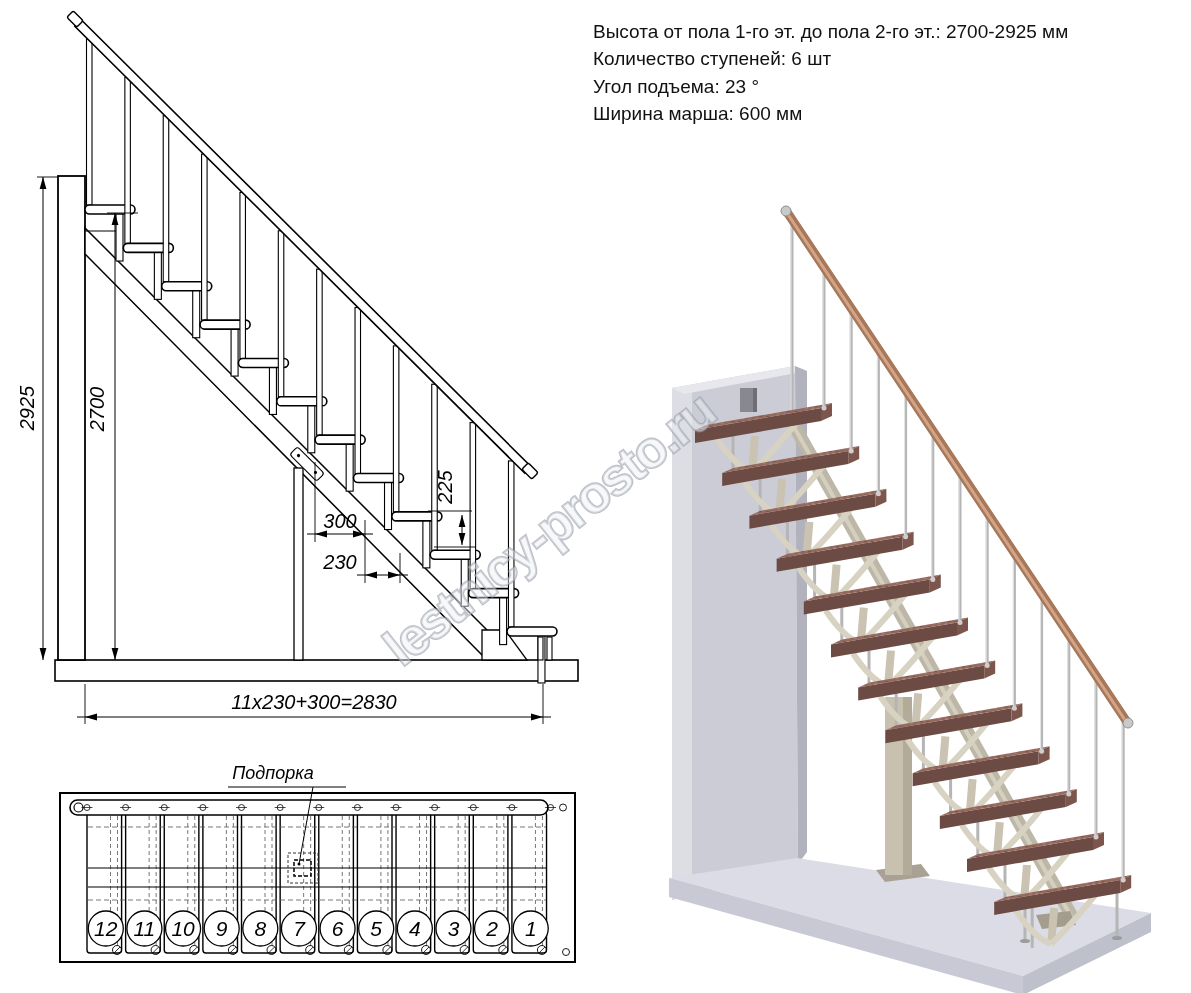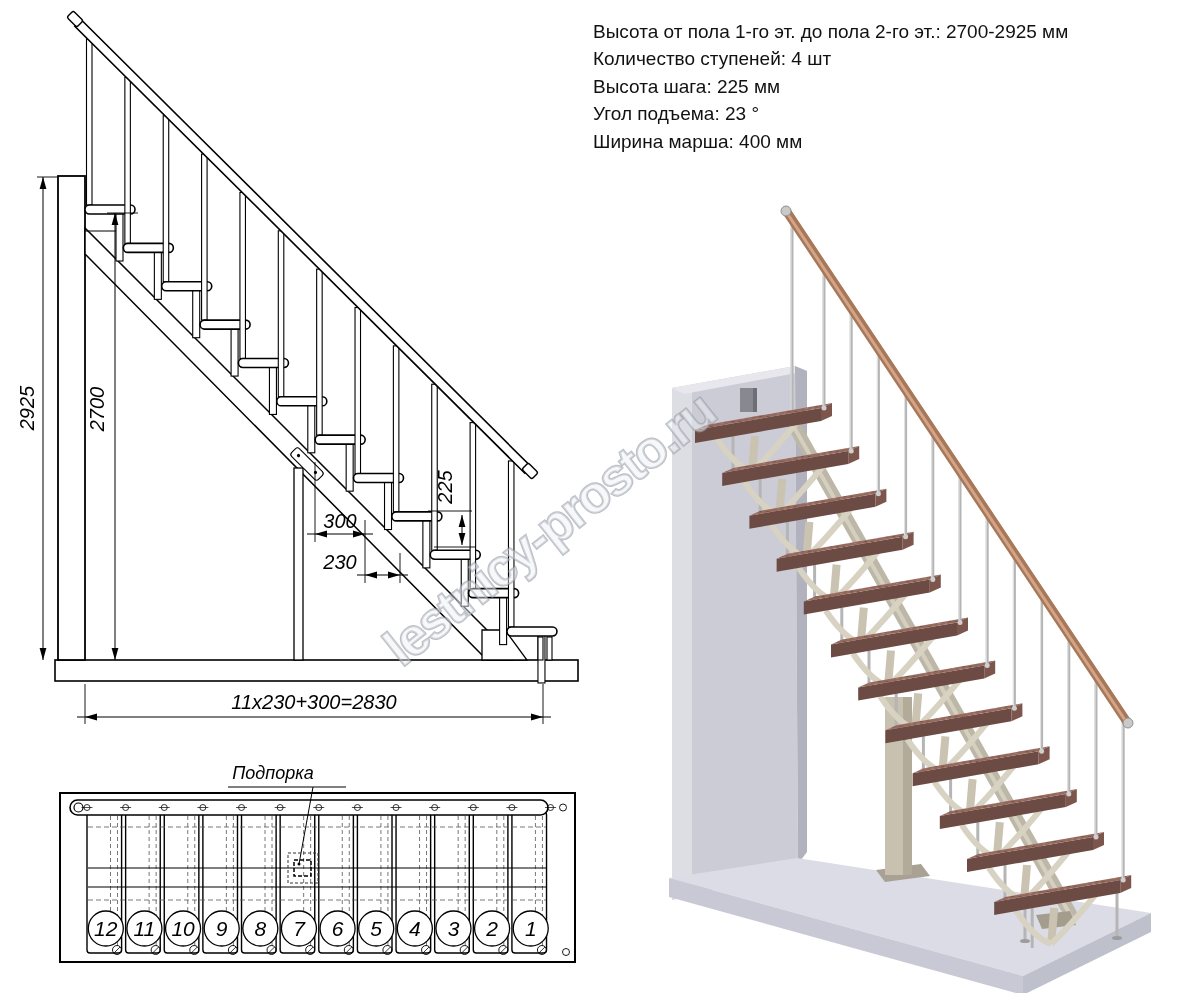--- a/index.html
+++ b/index.html
@@ -114,24 +114,23 @@
     <text class="dimtxt" transform="translate(34 408) rotate(-90)">2925</text>
     <text class="dimtxt" transform="translate(104 409) rotate(-90)">2700</text>
     <text class="dimtxt" x="340" y="528">300</text>
     <text class="dimtxt" x="340" y="569">230</text>
     <text class="dimtxt" transform="translate(452 487) rotate(-90)">225</text>
     <text class="dimtxt" x="314" y="709">11x230+300=2830</text>
   </svg>
 
   <div class="specs">
     <div>Высота от пола 1-го эт. до пола 2-го эт.: 2700-2925 мм</div>
-    <div>Количество ступеней: 4 шт</div>
-    <div>Высота шага: 225 мм</div>
+    <div>Количество ступеней: 6 шт</div>
     <div>Угол подъема: 23 °</div>
-    <div>Ширина марша: 400 мм</div>
+    <div>Ширина марша: 600 мм</div>
   </div>
 
   <svg id="plan" width="600" height="243" viewBox="0 0 600 243">
     <g id="plan-geom">
         <rect x="60" y="43" width="515" height="169" fill="none" stroke="#000" stroke-width="2"></rect>
         <rect x="87" y="62" width="34.6" height="141" rx="3" fill="#fff" stroke="#000" stroke-width="1.4"></rect>
         <rect x="125.63" y="62" width="34.6" height="141" rx="3" fill="#fff" stroke="#000" stroke-width="1.4"></rect>
         <rect x="164.26" y="62" width="34.6" height="141" rx="3" fill="#fff" stroke="#000" stroke-width="1.4"></rect>
         <rect x="202.89000000000001" y="62" width="34.6" height="141" rx="3" fill="#fff" stroke="#000" stroke-width="1.4"></rect>
         <rect x="241.52" y="62" width="34.6" height="141" rx="3" fill="#fff" stroke="#000" stroke-width="1.4"></rect>

